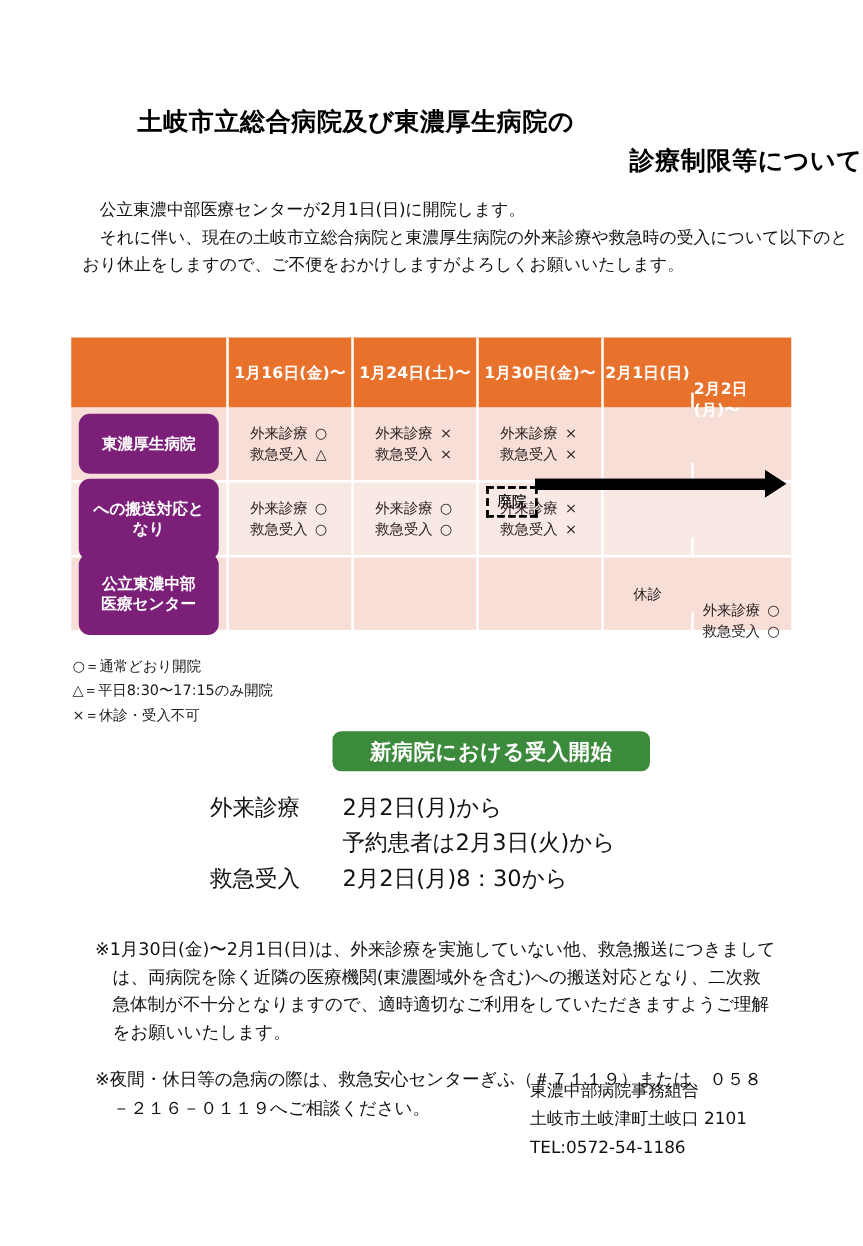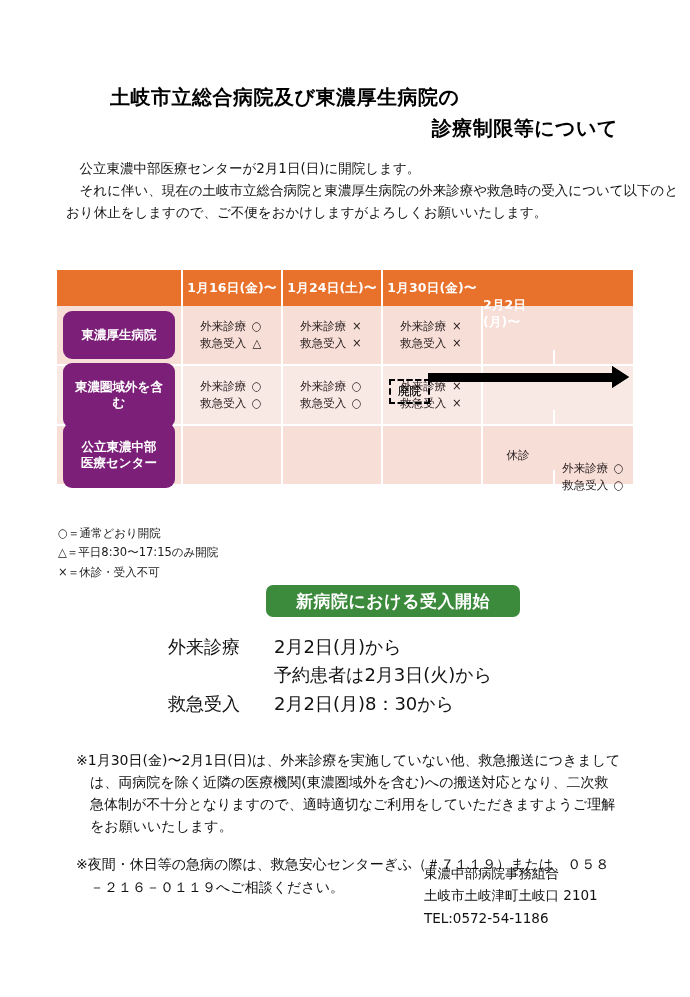--- a/index.html
+++ b/index.html
@@ -13,21 +13,20 @@
     font-family: "DejaVu Sans", "Liberation Sans", sans-serif;
     color: #1a1a1a;
     position: relative;
     overflow: hidden;
   }
 
   
   .title-block {
     padding-top: 82px;
     padding-left: 110px;
-    padding-right: 72px;
   }
   .title-line {
     font-size: 20px;
     font-weight: bold;
     letter-spacing: 0.5px;
     line-height: 1.55;
     color: #000;
   }
   .title-line.second {
     text-align: right;
@@ -54,21 +53,21 @@
     left: 57px;
     top: 270px;
     width: 576px;
   }
   .tbl-row {
     display: flex;
     width: 100%;
   }
   .tbl-row.header-row {
     background: #e8722c;
-    height: 36px;
+    height: 56px;
   }
   .cell {
     box-sizing: border-box;
     display: flex;
     align-items: center;
     justify-content: center;
     position: relative;
   }
   
   .c-label { width: 124px; flex: 0 0 124px; }
@@ -256,20 +255,21 @@
   <p class="indent">それに伴い、現在の土岐市立総合病院と東濃厚生病院の外来診療や救急時の受入について以下のとおり休止をしますので、ご不便をおかけしますがよろしくお願いいたします。</p>
 </div>
 
 <div class="schedule-table">
 
   <div class="tbl-row header-row">
     <div class="cell c-label"></div>
     <div class="cell c-d1">1月16日(金)〜</div>
     <div class="cell c-d2">1月24日(土)〜</div>
     <div class="cell c-d3">1月30日(金)〜</div>
+    <div class="cell c-d4">2月1日(日)</div>
     <div class="cell c-d5">2月2日(月)〜</div>
   </div>
 
   <div class="tbl-row body-row">
     <div class="cell c-label">
       <div class="facility-pill">東濃厚生病院</div>
     </div>
     <div class="cell c-d1">
       <div class="svc-lines">
         <div><span>外来診療</span>
@@ -298,21 +298,21 @@
     <div class="cell c-d5"></div>
     <div class="closure-wrap" style="left:324px;width:252px;">
       <div class="closure-box">廃院</div>
       <div class="arrow-shaft"></div>
       <div class="arrow-head"></div>
     </div>
   </div>
 
   <div class="tbl-row body-row alt">
     <div class="cell c-label">
-      <div class="facility-pill">東濃圏域外を含む</div>
+      <div class="facility-pill">への搬送対応となり</div>
     </div>
     <div class="cell c-d1">
       <div class="svc-lines">
         <div><span>外来診療</span>
           <span class="sym">○</span></div>
         <div><span>救急受入</span>
           <span class="sym">○</span></div>
       </div>
     </div>
     <div class="cell c-d2">

